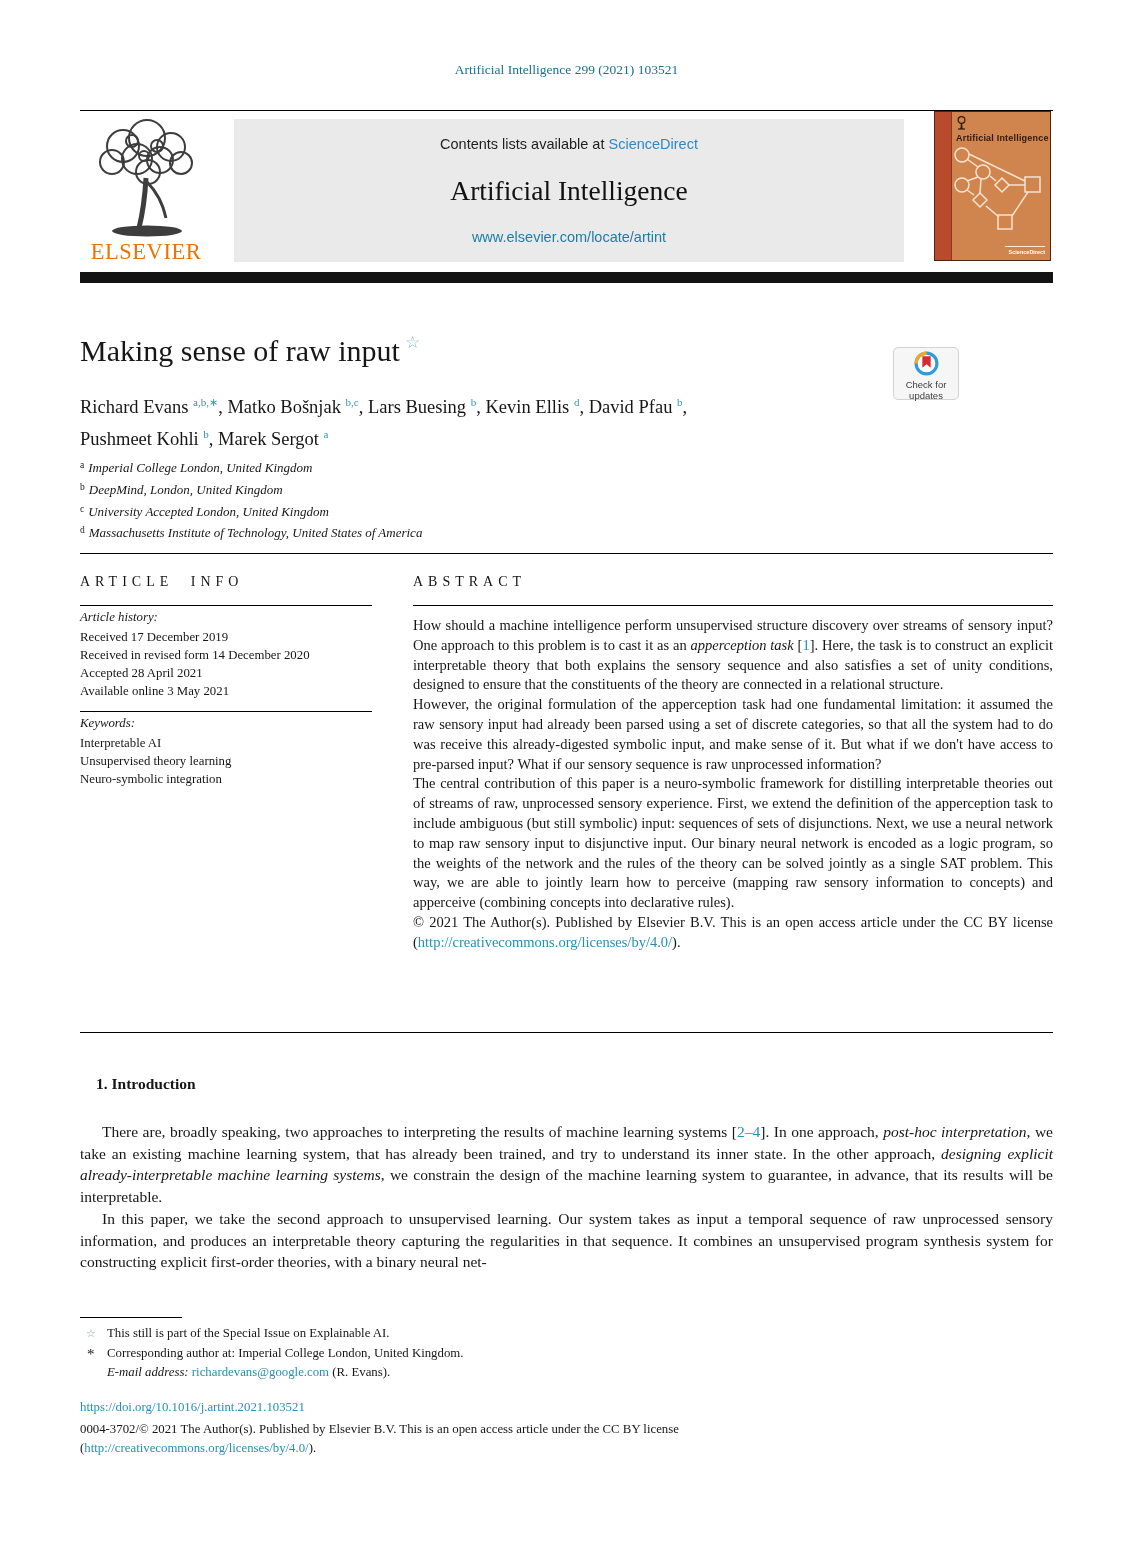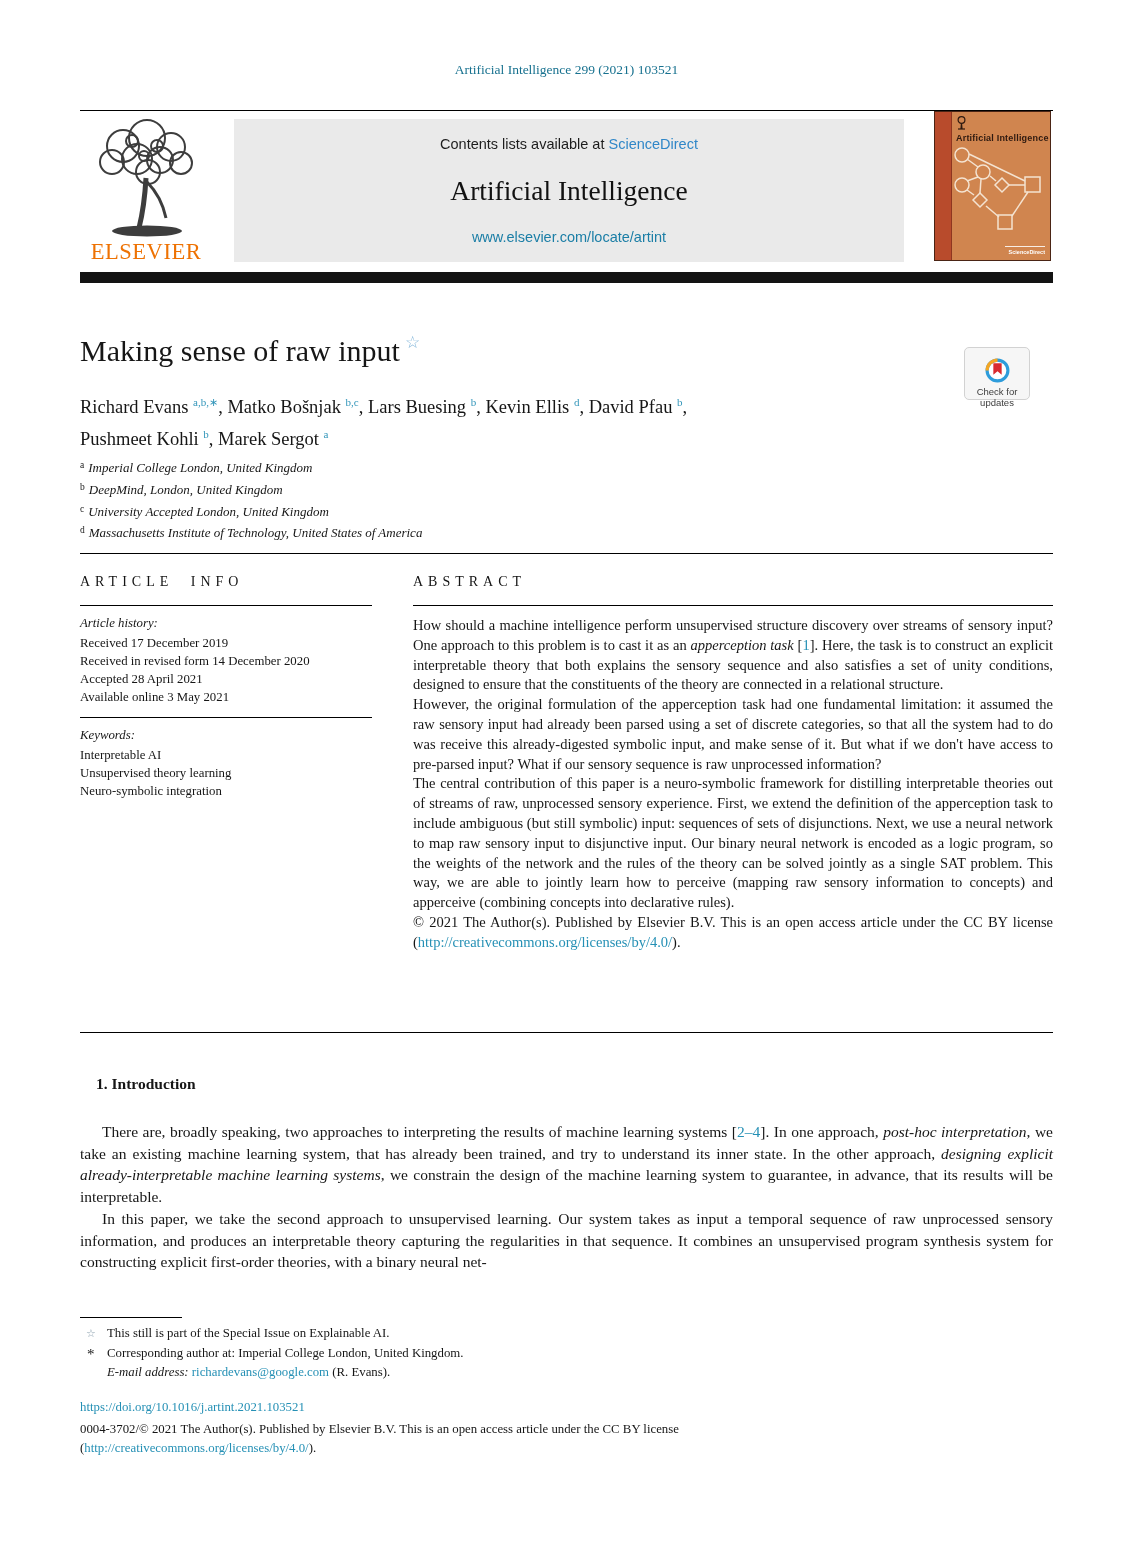--- a/index.html
+++ b/index.html
@@ -36,36 +36,36 @@
   .cover-net{position:absolute;left:15px;top:33px;}
   .cover-sd-line{position:absolute;right:5px;bottom:13px;width:40px;height:1px;background:rgba(255,255,255,.85);}
   .cover-sd{position:absolute;right:5px;bottom:5px;color:#fff;font-family:"Liberation Sans",sans-serif;
             font-size:5.5px;font-weight:bold;}
 
   .black-bar{top:272px;left:80px;width:973px;height:11px;background:#131313;}
 
   
   .title{top:334px;left:80px;width:850px;font-size:30px;font-weight:400;margin:0;}
   .tstar{color:#85b7da;font-size:17px;position:relative;top:-13px;margin-left:5px;}
-  .badge{top:347px;left:964px;width:66px;height:53px;background:#f6f6f6;border:1px solid #d2d2d2;
-         border-radius:5px;text-align:center;box-sizing:border-box;padding-top:10px;}
+  .badge{top:347px;left:893px;width:66px;height:53px;background:#f6f6f6;border:1px solid #d2d2d2;
+         border-radius:5px;text-align:center;box-sizing:border-box;padding-top:3px;}
   .badge-text{font-family:"Liberation Sans",sans-serif;font-size:9.5px;line-height:10.5px;color:#3c3c3c;}
   .authors{top:392px;left:80px;width:880px;font-size:18.5px;line-height:30px;}
   .sup{font-size:11px;color:#3396ba;position:relative;top:-7px;}
   .i{font-style:italic;}
   .link{color:#2590b5;}
   .affils{top:458px;left:80px;width:700px;font-size:13px;font-style:italic;line-height:19.8px;}
   .affil-sup{font-size:9.5px;position:relative;top:-4px;margin-right:4px;font-style:normal;}
 
   
   .col-heading{font-size:14px;letter-spacing:5px;word-spacing:9px;color:#141414;}
   .col-rule{margin-top:15px;border-top:1.2px solid #000;height:0;}
   .info-col{top:574px;left:80px;width:292px;}
   .abs-col{top:574px;left:413px;width:640px;}
-  .info-label{font-style:italic;font-size:12.8px;margin-top:10px;margin-bottom:3px;}
+  .info-label{font-style:italic;font-size:12.8px;margin-top:4px;margin-bottom:3px;}
   .info-line{font-size:12.8px;line-height:18px;}
   .col-rule2{margin-top:11px;}
   .abs-col p{margin:0;font-size:14.5px;line-height:19.8px;text-align:justify;}
   .abs-col p:first-of-type{margin-top:10px;}
   .copyright{text-align:left;}
 
   
   .intro-heading{top:1075px;left:96px;font-size:15.5px;font-weight:bold;margin:0;}
   .intro-text{top:1121px;left:80px;width:973px;}
   .intro-text p{margin:0;font-size:15.5px;line-height:21.7px;text-align:justify;text-indent:22px;}

